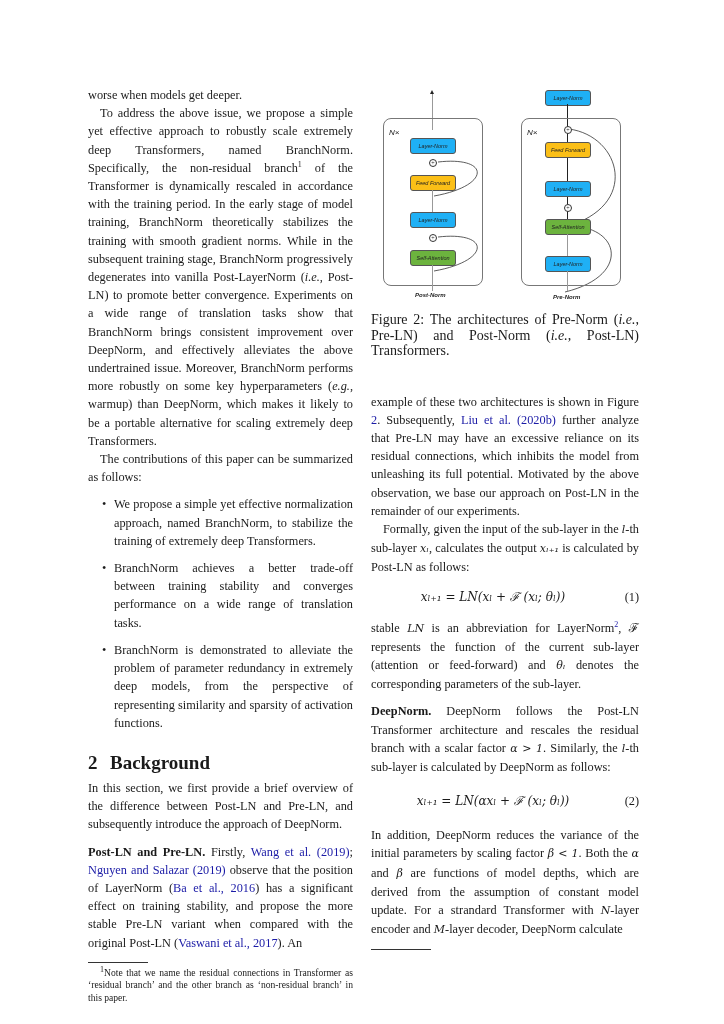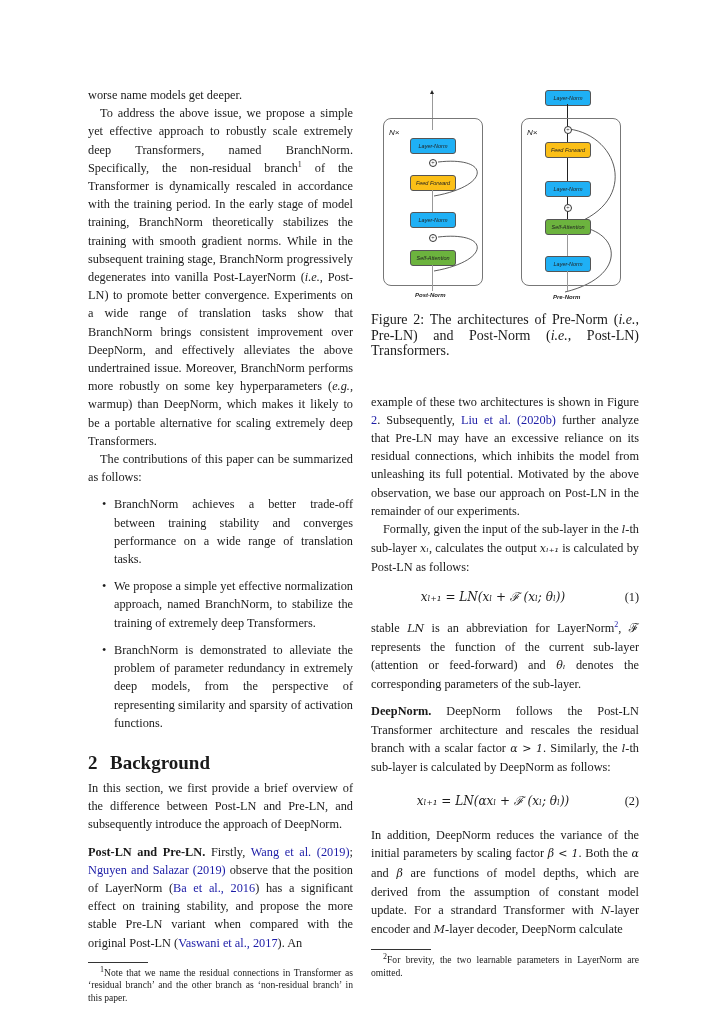--- a/index.html
+++ b/index.html
@@ -40,27 +40,27 @@
   .vline.dark { background:#222; }
   .plus { position:absolute; width:6px; height:6px; border:1px solid #333; border-radius:50%; background:#fff;
           font-size:6px; line-height:6px; text-align:center; }
   .arrow-up { position:absolute; width:0; height:0; border-left:2px solid transparent; border-right:2px solid transparent; border-bottom:4px solid #222; }
   .lab { position:absolute; font-family:"Liberation Sans", sans-serif; font-size:6px; font-style:italic; font-weight:bold; }
 </style>
 </head>
 <body>
 
 <div class="col left">
-  <p>worse name models get deeper.</p>
+  <p>worse when models get deeper.</p>
   <p class="indent"><span>To address the above issue, we propose a simple yet effective approach to robustly scale extremely deep Transformers, named BranchNorm. Specifically, the non-residual branch</span><sup>1</sup><span> of the Transformer is dynamically rescaled in accordance with the training period. In the early stage of model training, BranchNorm theoretically stabilizes the training with smooth gradient norms.  While in the subsequent training stage, BranchNorm progressively degenerates into vanilla Post-LayerNorm (</span><i>i.e.</i><span>, Post-LN) to promote better convergence. Experiments on a wide range of translation tasks show that BranchNorm brings consistent improvement over DeepNorm, and effectively alleviates the above undertrained issue. Moreover, BranchNorm performs more robustly on some key hyperparameters (</span><i>e.g.</i><span>, warmup) than DeepNorm, which makes it likely to be a portable alternative for scaling extremely deep Transformers.</span></p>
   <p class="indent">The contributions of this paper can be summarized as follows:</p>
   <div class="gap"></div>
   <ul>
+    <li>We propose a simple yet effective normalization approach, named BranchNorm, to stabilize the training of extremely deep Transformers.</li>
     <li>BranchNorm achieves a better trade-off between training stability and converges performance on a wide range of translation tasks.</li>
-    <li>We propose a simple yet effective normalization approach, named BranchNorm, to stabilize the training of extremely deep Transformers.</li>
     <li>BranchNorm is demonstrated to alleviate the problem of parameter redundancy in extremely deep models, from the perspective of representing similarity and sparsity of activation functions.</li>
   </ul>
   <div style="height:12px"></div>
   <h2><span class="num">2</span><span>Background</span></h2>
   <div style="height:6px"></div>
   <p>In this section, we first provide a brief overview of the difference between Post-LN and Pre-LN, and subsequently introduce the approach of DeepNorm.</p>
   <div class="gap"></div>
   <p><span class="run-head">Post-LN and Pre-LN.</span><span> Firstly, </span><span class="cite">Wang et al. (2019)</span><span>; </span><span class="cite">Nguyen and Salazar (2019)</span><span> observe that the position of LayerNorm (</span><span class="cite">Ba et al., 2016</span><span>) has a significant effect on training stability, and propose the more stable Pre-LN variant when compared with the original Post-LN (</span><span class="cite">Vaswani et al., 2017</span><span>).  An</span></p>
   <div class="fn-rule"></div>
   <p class="fn">
@@ -116,16 +116,13 @@
     </div>
   <p><span>stable </span><span class="math">LN</span><span> is an abbreviation for LayerNorm</span><sup class="cite">2</sup><span>, ℱ represents the function of the current sub-layer (attention or feed-forward) and </span><span class="math">θₗ</span><span> denotes the corresponding parameters of the sub-layer.</span></p>
   <div class="gap"></div>
   <p><span class="run-head">DeepNorm.</span><span>  DeepNorm follows the Post-LN Transformer architecture and rescales the residual branch with a scalar factor </span><span class="math">α &gt; 1</span><span>. Similarly, the </span><span class="math">l</span><span>-th sub-layer is calculated by DeepNorm as follows:</span></p>
   <div class="eq" style="height:50px;">
       <span class="body">xₗ₊₁ = LN(αxₗ + ℱ (xₗ; θₗ))</span>
       <span class="no">(2)</span>
     </div>
   <p><span>In addition, DeepNorm reduces the variance of the initial parameters by scaling factor </span><span class="math">β &lt; 1</span><span>.  Both the </span><span class="math">α</span><span> and </span><span class="math">β</span><span> are functions of model depths, which are derived from the assumption of constant model update. For a strandard Transformer with </span><span class="math">N</span><span>-layer encoder and </span><span class="math">M</span><span>-layer decoder, DeepNorm calculate</span></p>
   <div class="fn-rule"></div>
-  <p class="fn">
-      <span class="ind"><sup>2</sup><span>For brevity, the two learnable parameters in LayerNorm are omitted.</span></span>
-    </p>
 </div>
 
 </body></html>

